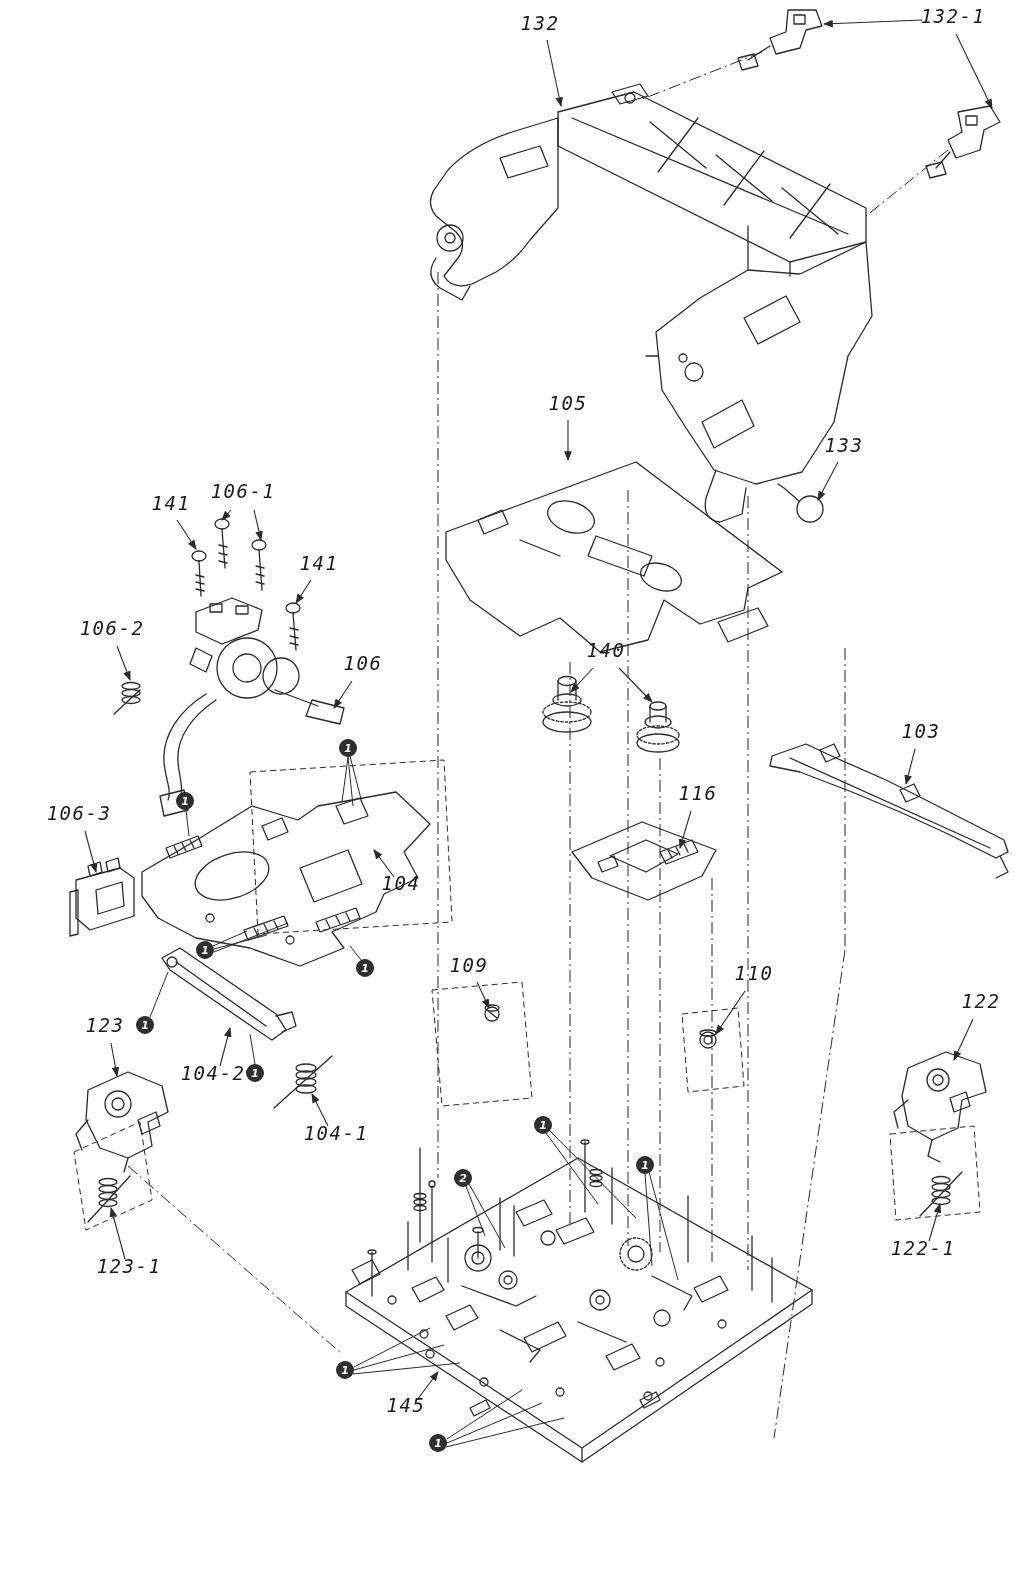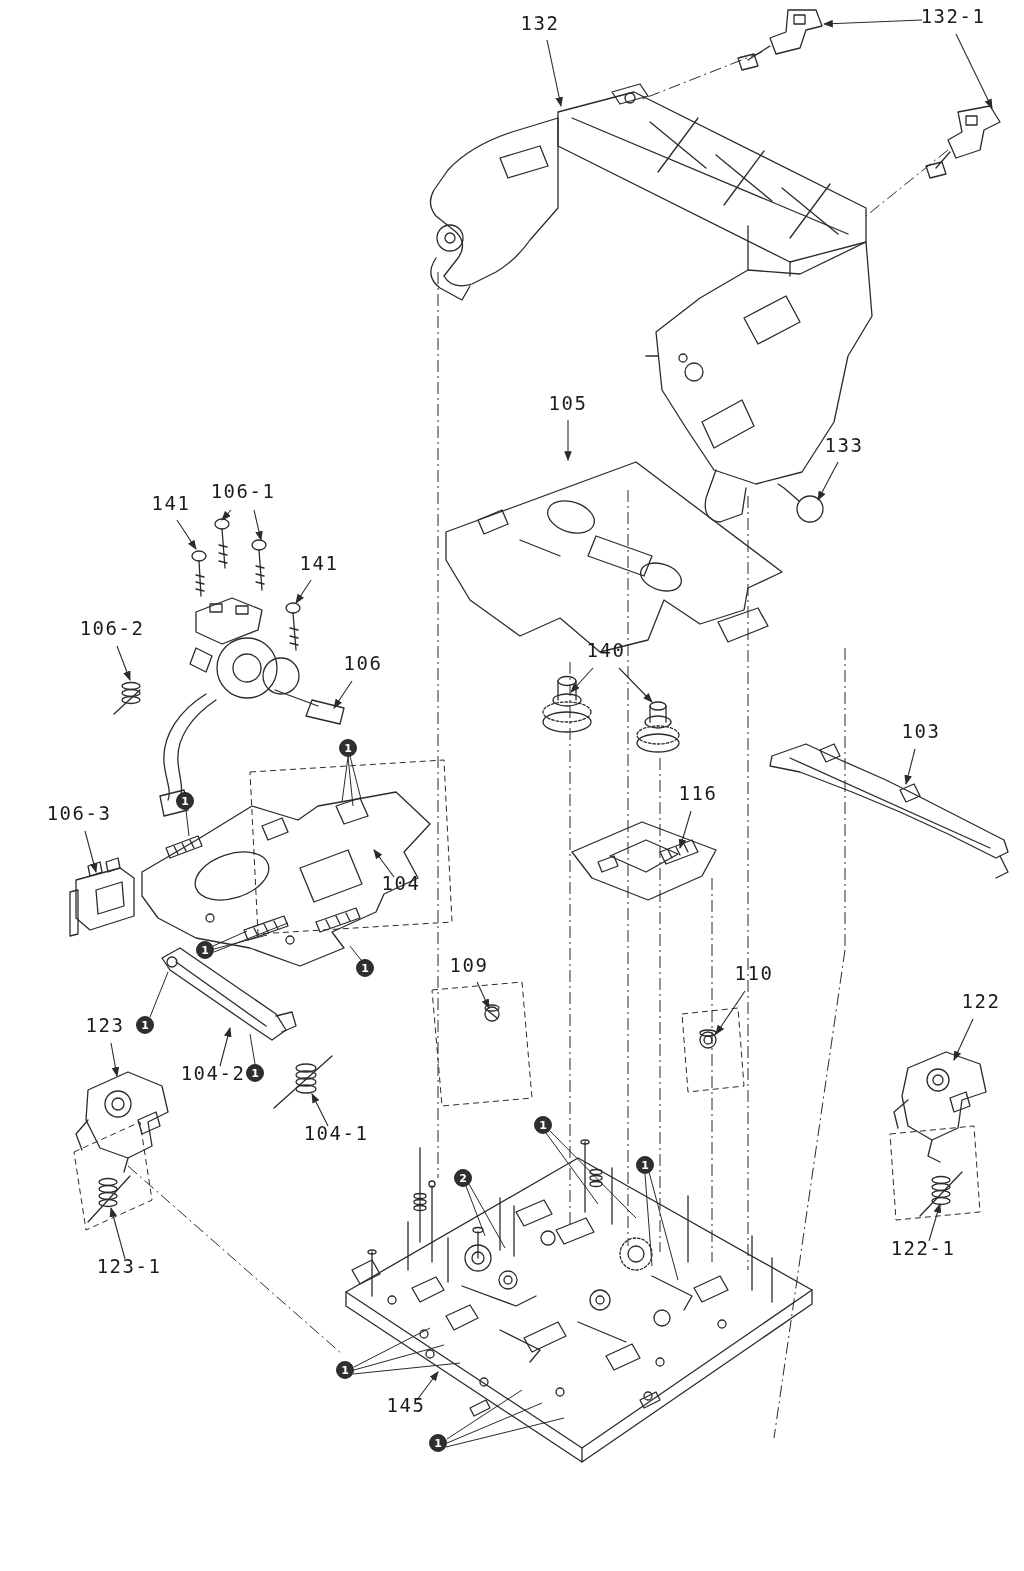--- a/index.html
+++ b/index.html
@@ -2,20 +2,21 @@
 <html style="--line: #2b2b2b; --label: #1c1c1c; --callout: #2f2f2f;"><head>
 <meta charset="utf-8">
 <style>
   html,body{margin:0;padding:0;background:#ffffff;}
   .stage{
     position:relative;
     width:1024px;height:1571px;
     background:#ffffff;
     overflow:hidden;
     font-family:"DejaVu Sans",sans-serif;
+    font-style:italic;
   }
   svg{color:var(--line,#2b2b2b);display:block;}
   .part-label{
     font-family:"DejaVu Sans Mono","Liberation Mono",monospace;
     font-size:19px;
     letter-spacing:1.5px;
     fill:var(--label,#1c1c1c);
     text-anchor:middle;
   }
   .leader{stroke:var(--line,#2b2b2b);stroke-width:1.1;fill:none;}

